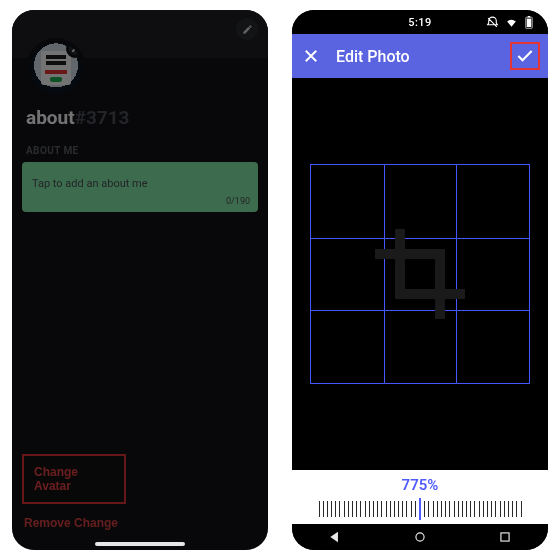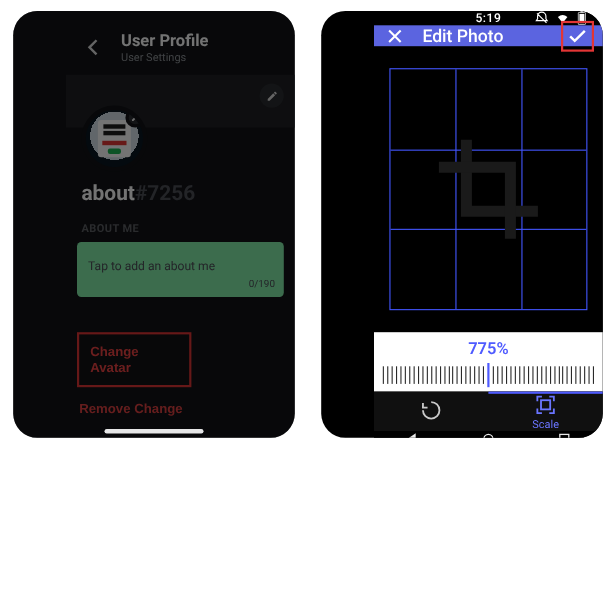--- a/index.html
+++ b/index.html
@@ -8,27 +8,26 @@
     height: 560px;
     background: #fff;
     font-family: -apple-system, "Segoe UI", Roboto, Arial, sans-serif;
     display: flex;
     gap: 24px;
     padding: 10px 12px;
     align-items: flex-start;
   }
   .phone {
     width: 256px;
-    height: 388px;
+    height: 540px;
     border-radius: 22px;
     overflow: hidden;
     position: relative;
     display: flex;
     flex-direction: column;
-    padding-left: 48px;
   }
   
   .phone.left { background: #121317; }
   .phone.left .dim-overlay {
     position: absolute; inset: 0;
     background: rgba(0,0,0,0.55);
     pointer-events: none;
     z-index: 3;
   }
   .phone.left .content { position: relative; z-index: 1; flex: 1; display: flex; flex-direction: column; }
@@ -156,31 +155,20 @@
     height: 26px; background:#000; display:flex; align-items:center; justify-content:space-around;
     color:#e9e9e9;
   }
   svg { display:block; }
 </style>
 </head>
 <body>
 
 <div class="phone left">
   <div class="content">
-    <div class="l-header">
-      <span>
-        <svg class="back-icon" viewBox="0 0 24 24" fill="none" stroke="currentColor" stroke-width="2.4">
-            <path d="M15 5l-7 7 7 7"></path>
-          </svg>
-      </span>
-      <div class="l-titles">
-        <span class="l-title">User Profile</span>
-        <span class="l-sub">User Settings</span>
-      </div>
-    </div>
     <div class="banner">
       <div class="edit-banner">
         <svg width="11" height="11" viewBox="0 0 24 24" fill="#ddd">
             <path d="M3 17.25V21h3.75l11-11-3.75-3.75-11 11zM20.7 7.04a1 1 0 000-1.41l-2.34-2.34a1 1 0 00-1.41 0l-1.83 1.83 3.75 3.75 1.83-1.83z"></path>
           </svg>
       </div>
     </div>
     <div class="avatar-wrap">
       <div class="avatar">
         <div class="booth">
@@ -190,21 +178,21 @@
             <div class="grn"></div>
         </div>
         <div class="edit-dot">
           <svg width="8" height="8" viewBox="0 0 24 24" fill="#eee">
               <path d="M3 17.25V21h3.75l11-11-3.75-3.75-11 11z"></path>
             </svg>
         </div>
       </div>
     </div>
     <div class="username-row">
-      <span>about</span><span class="discrim">#7256</span>
+      <span>about</span><span class="discrim">#3713</span>
     </div>
     <div class="section-lbl">ABOUT ME</div>
     <div class="about-box">
       <span class="about-ph">Tap to add an about me</span>
       <span class="about-count">0/190</span>
     </div>
     <div class="l-bottom">
       <button class="change-av">Change Avatar</button>
       <button class="remove-av">Remove Change</button>
     </div>
@@ -311,36 +299,20 @@
         <span class="tick"></span>
         <span class="tick"></span>
         <span class="tick"></span>
         <span class="tick"></span>
         <span class="tick"></span>
         <span class="tick"></span>
         <span class="tick"></span>
         <span class="tick"></span>
       </div>
   </div>
-  <div class="toolbar">
-    <div class="tb-btn">
-      <svg width="20" height="20" viewBox="0 0 24 24" fill="none" stroke="#c9c9c9" stroke-width="2">
-          <path d="M3 12a9 9 0 109-9"></path>
-          <path d="M3 4v5h5"></path>
-        </svg>
-      <span></span>
-    </div>
-    <div class="tb-btn active">
-      <svg width="20" height="20" viewBox="0 0 24 24" fill="none" stroke="#6a75ff" stroke-width="2">
-          <rect x="7" y="7" width="10" height="10"></rect>
-          <path d="M3 8V3h5M21 8V3h-5M3 16v5h5M21 16v5h-5"></path>
-        </svg>
-      <span>Scale</span>
-    </div>
-  </div>
   <div class="nav-bar">
     <span>
         <svg width="14" height="14" viewBox="0 0 24 24" fill="#e9e9e9">
           <path d="M17 3v18L4 12 17 3z"></path>
         </svg>
       </span>
     <span>
         <svg width="14" height="14" viewBox="0 0 24 24" fill="none" stroke="#e9e9e9" stroke-width="2">
           <circle cx="12" cy="12" r="7"></circle>
         </svg>

